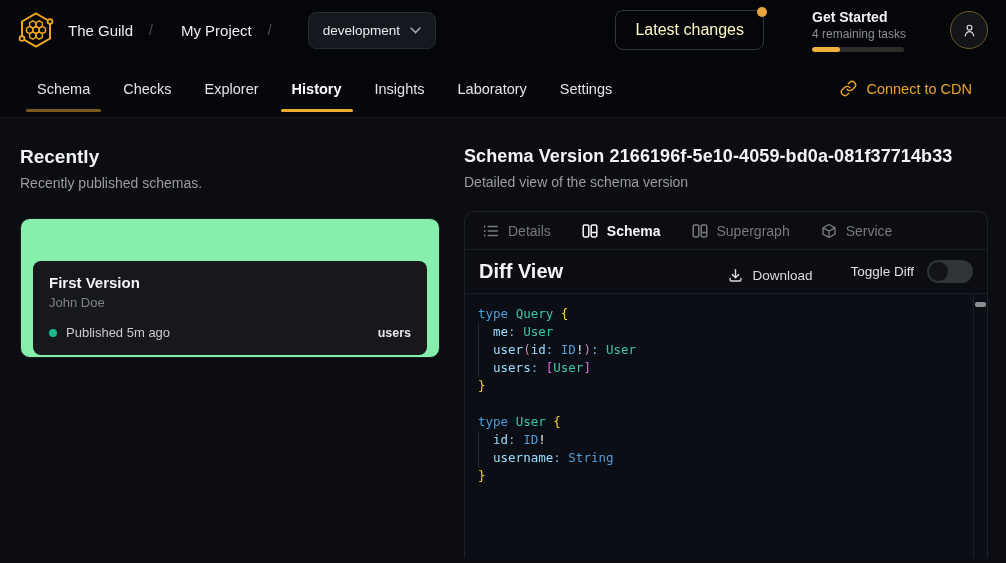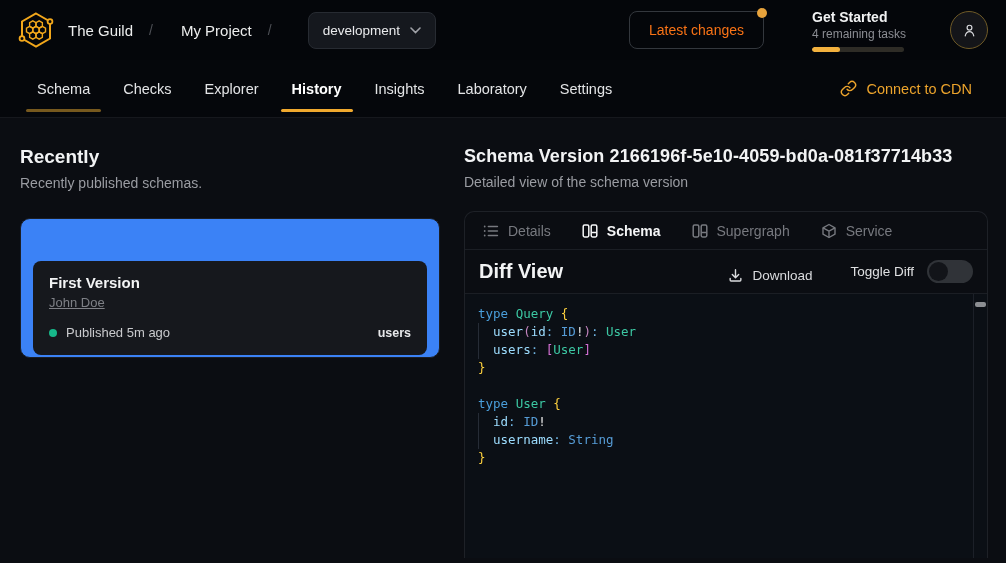--- a/index.html
+++ b/index.html
@@ -26,21 +26,21 @@
   .env-select {
     margin-left: 20px; display: flex; align-items: center; gap: 10px;
     background: #15181e; border: 1px solid #272b32; border-radius: 8px;
     padding: 10px 14px; font-size: 13.5px; color: #e9eaec; cursor: pointer;
   }
   .env-select svg { display: block; }
   .header-spacer { flex: 1; }
   .latest-btn {
     position: relative;
     background: transparent; border: 1px solid #33373d; border-radius: 8px;
-    color: #f97316; font-size: 14px; font-family: inherit;
+    color: #fef9c3; font-size: 16px; font-family: inherit;
     padding: 10px 19px; cursor: pointer;
   }
   .notif-dot {
     position: absolute; top: -4px; right: -4px;
     width: 10px; height: 10px; border-radius: 50%;
     background: #e8a33c;
   }
   .get-started { margin-left: 48px; width: 92px; cursor: pointer; }
   .gs-title { font-size: 14px; font-weight: 600; color: #f1f2f3; }
   .gs-sub { font-size: 12px; color: #8b8d93; margin-top: 2px; white-space: nowrap; }
@@ -82,29 +82,29 @@
   
   .main { display: flex; padding: 0 18px 0 20px; height: 445px; }
   .left-col { width: 420px; flex: none; }
   .right-col { flex: 1; margin-left: 24px; min-width: 0; }
 
   .section-title { margin-top: 28px; font-size: 19px; font-weight: 700; color: #f2f3f4; }
   .section-sub { margin-top: 7px; font-size: 14px; color: #9a9ca2; }
 
   .versions-card {
     margin-top: 27px; height: 140px;
-    background: #3b82f6; border: 1px solid #1b1e24; border-radius: 10px;
+    background: #86efac; border: 1px solid #1b1e24; border-radius: 10px;
     padding: 42px 12px 8px 12px;
   }
   .version-item {
     background: #16181d; border-radius: 8px;
     padding: 13px 16px 15px 16px; cursor: pointer;
   }
   .vi-name { font-size: 15px; font-weight: 600; color: #f2f3f4; }
-  .vi-author { margin-top: 4px; font-size: 13px; color: #7e8086; text-decoration: underline; }
+  .vi-author { margin-top: 4px; font-size: 13px; color: #7e8086; }
   .vi-row { margin-top: 15px; display: flex; align-items: center; }
   .vi-dot { width: 8px; height: 8px; border-radius: 50%; background: #17b88a; flex: none; }
   .vi-status { margin-left: 9px; font-size: 13px; color: #c9cacd; }
   .vi-service { margin-left: auto; font-size: 12.5px; font-weight: 700; color: #e6e7e9; }
 
   .detail-title { margin-top: 28px; font-size: 18px; font-weight: 600; color: #f2f3f4; letter-spacing: .1px; }
   .detail-sub { margin-top: 7px; font-size: 14px; color: #9a9ca2; }
 
   .detail-card {
     margin-top: 21px; height: 347px;
@@ -318,20 +318,21 @@
               <div class="switch">
                 <div class="knob"></div>
               </div>
             </div>
           </div>
         </div>
 
         <div class="code-area">
           <div>
               <div class="code-line"><span class="tok-kw">type</span><span class="tok-pl"> </span><span class="tok-typ">Query</span><span class="tok-pl"> </span><span class="tok-brace">{</span></div>
+              <div class="code-line"><span class="tok-ind">  </span><span class="tok-field">me</span><span class="tok-punct">:</span><span class="tok-pl"> </span><span class="tok-typ">User</span></div>
               <div class="code-line"><span class="tok-ind">  </span><span class="tok-field">user</span><span class="tok-paren">(</span><span class="tok-field">id</span><span class="tok-punct">:</span><span class="tok-pl"> </span><span class="tok-scalar">ID</span><span class="tok-bang">!</span><span class="tok-paren">)</span><span class="tok-punct">:</span><span class="tok-pl"> </span><span class="tok-typ">User</span></div>
               <div class="code-line"><span class="tok-ind">  </span><span class="tok-field">users</span><span class="tok-punct">:</span><span class="tok-pl"> </span><span class="tok-bracket">[</span><span class="tok-typ">User</span><span class="tok-bracket">]</span></div>
               <div class="code-line"><span class="tok-brace">}</span></div>
               <div class="code-line">&nbsp;</div>
               <div class="code-line"><span class="tok-kw">type</span><span class="tok-pl"> </span><span class="tok-typ">User</span><span class="tok-pl"> </span><span class="tok-brace">{</span></div>
               <div class="code-line"><span class="tok-ind">  </span><span class="tok-field">id</span><span class="tok-punct">:</span><span class="tok-pl"> </span><span class="tok-scalar">ID</span><span class="tok-bang">!</span></div>
               <div class="code-line"><span class="tok-ind">  </span><span class="tok-field">username</span><span class="tok-punct">:</span><span class="tok-pl"> </span><span class="tok-scalar">String</span></div>
               <div class="code-line"><span class="tok-brace">}</span></div>
             </div>
           <div class="scroll-sep"></div>

